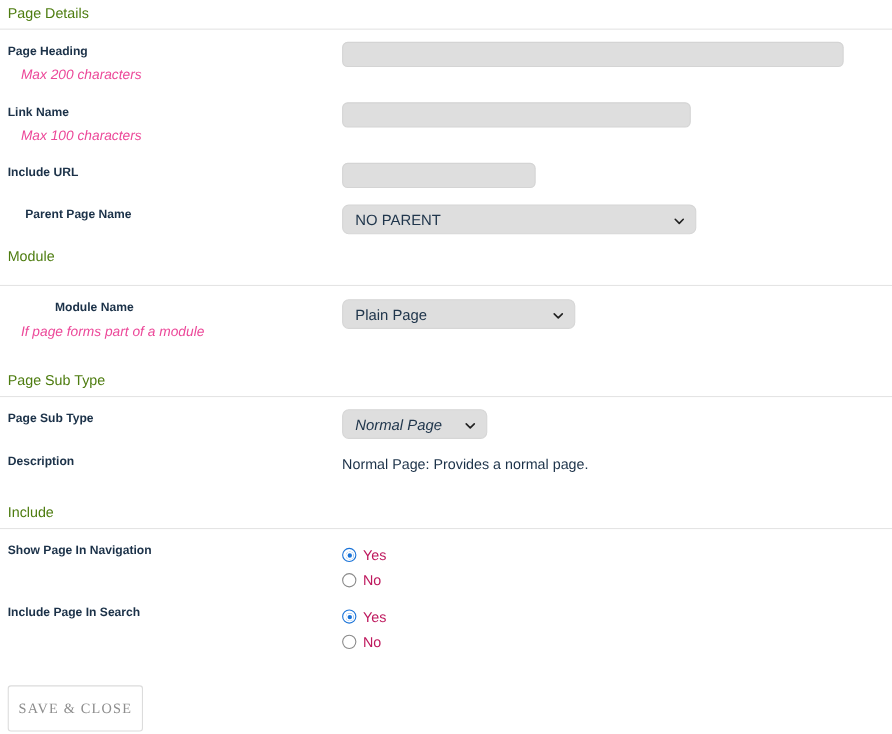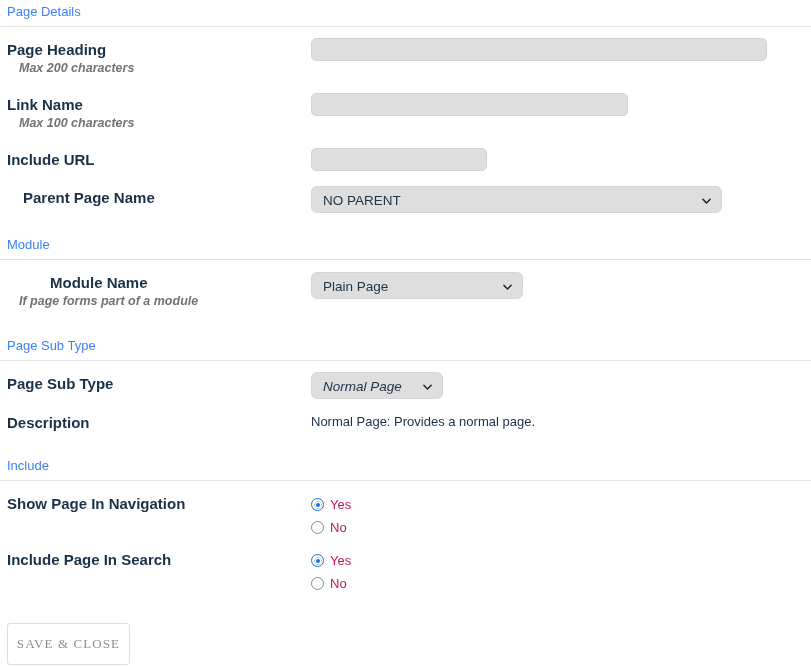--- a/index.html
+++ b/index.html
@@ -14,41 +14,41 @@
     font-size: 13px;
     color: #1b3148;
     overflow: hidden;
     position: relative;
   }
 
   
   .section-header {
     font-size: 13px;
     font-weight: 400;
-    color: #3b82f6;
+    color: #4d7c0f;
     padding-left: 7px;
     line-height: 1;
   }
   .divider {
     height: 1px;
     background: #e4e4e4;
     width: 100%;
   }
   .label {
-    font-size: 15px;
+    font-size: 11px;
     font-weight: bold;
     color: #1b3148;
     line-height: 1.25;
     white-space: nowrap;
   }
   .hint {
     font-size: 12.5px;
     font-style: italic;
-    color: #737373;
-    font-weight: bold;
+    color: #ec4899;
+    font-weight: normal;
     line-height: 1.25;
     padding-left: 6px;
     white-space: nowrap;
   }
   .value-text {
     font-size: 13px;
     color: #1b3148;
     font-weight: normal;
     line-height: 1.25;
     white-space: nowrap;
@@ -175,30 +175,30 @@
 <input class="abs txt" style="left: 311px; top: 38px; width: 456px;" type="text" placeholder="">
 
 <div class="abs label" style="left:7px; top:96px;">Link Name</div>
 <div class="abs hint" style="left:13px; top:116px;">Max 100 characters</div>
 <input class="abs txt" style="left: 311px; top: 93px; width: 317px;" type="text" placeholder="">
 
 <div class="abs label" style="left:7px; top:151px;">Include URL</div>
 <input class="abs txt" style="left: 311px; top: 148px; width: 176px;" type="text" placeholder="">
 
 <div class="abs label" style="left:7px; top:189px;margin-left:16px;">Parent Page Name</div>
-<div class="abs sel" style="left:311px; top:186px; width:411px;">
+<div class="abs sel" style="left:311px; top:186px; width:322px;">
   <span class="sel-text">NO PARENT</span>
   <span class="chev">
     <svg viewBox="0 0 12 12" width="11" height="11" aria-hidden="true">
       <path d="M2 4.2 L6 8.2 L10 4.2" fill="none" stroke="#222" stroke-width="1.6" stroke-linecap="round" stroke-linejoin="round"></path>
     </svg>
   </span>
 </div>
 
-<div class="abs section-header" style="left:0; top:238px;">Module</div>
+<div class="abs section-header" style="left:0; top:226px;">Module</div>
 <div class="abs divider" style="left:0; top:259px;"></div>
 
 <div class="abs label" style="left:7px; top:274px;padding-left:43px;">Module Name</div>
 <div class="abs hint" style="left:13px; top:294px;">If page forms part of a module</div>
 <div class="abs sel" style="left:311px; top:272px; width:212px;">
   <span class="sel-text">Plain Page</span>
   <span class="chev">
     <svg viewBox="0 0 12 12" width="11" height="11" aria-hidden="true">
       <path d="M2 4.2 L6 8.2 L10 4.2" fill="none" stroke="#222" stroke-width="1.6" stroke-linecap="round" stroke-linejoin="round"></path>
     </svg>

